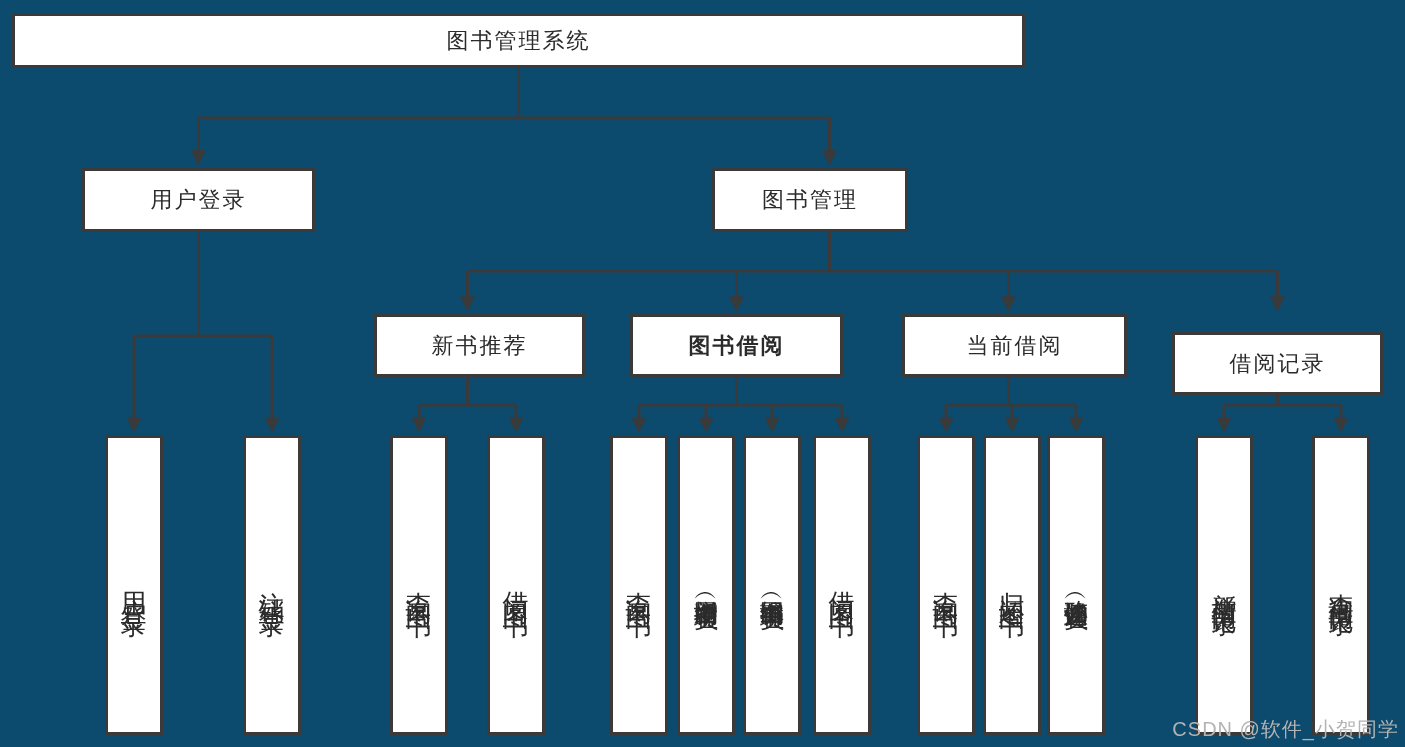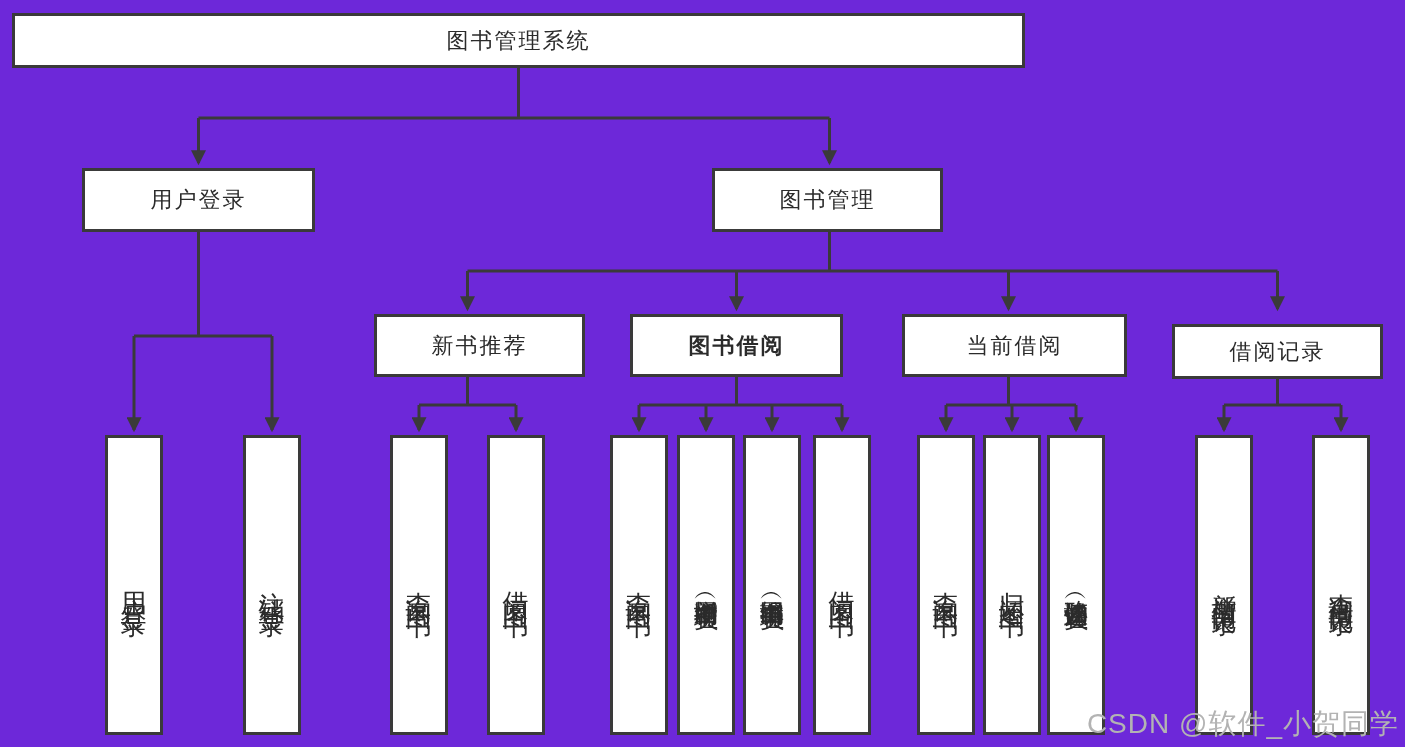--- a/index.html
+++ b/index.html
@@ -9,21 +9,21 @@
   }
   *{margin:0;padding:0;box-sizing:border-box;}
   body{
     background:#ffffff;
     font-family:"Liberation Sans","DejaVu Sans",sans-serif;
   }
   .stage{
     position:relative;
     width:1405px;
     height:747px;
-    background:#6d28d9;
+    background:#0c4a6e;
     overflow:hidden;
   }
   svg.wires{
     position:absolute;
     left:0;top:0;
     width:1405px;height:747px;
     z-index:1;
   }
   .ln{
     stroke:var(--line);
@@ -63,21 +63,21 @@
     color:var(--text);
     line-height:1;
   }
   .vtext.med{ letter-spacing:4px; font-size:25px; }
   .vtext.long{ letter-spacing:1px; font-size:24px; }
   .watermark{
     position:absolute;
     right:6px;
     bottom:4px;
     z-index:5;
-    font-size:28px;
+    font-size:20px;
     color:var(--wm);
     letter-spacing:1px;
     white-space:nowrap;
   }
 </style>
 </head>
 <body>
 
 <div class="stage">
 
@@ -120,34 +120,34 @@
     <path class="ln" marker-end="url(#arw)" d="M1341 405 V430"></path>
   </svg>
 
   <div class="box" style="left:12px;top:13px;width:1013px;height:55px;">
     <span>图书管理系统</span>
   </div>
 
   <div class="box" style="left:82px;top:168px;width:233px;height:64px;">
     <span>用户登录</span>
   </div>
-  <div class="box" style="left:712px;top:168px;width:231px;height:64px;text-align:center;">
+  <div class="box" style="left:712px;top:168px;width:196px;height:64px;text-align:center;">
     <span>图书管理</span>
   </div>
 
   <div class="box" style="left:362px;top:314px;width:211px;height:63px;margin-left:12px;">
     <span>新书推荐</span>
   </div>
   <div class="box" style="left:630px;top:314px;width:213px;height:63px;font-weight:bold;">
     <span>图书借阅</span>
   </div>
   <div class="box" style="left:902px;top:314px;width:225px;height:63px;">
     <span>当前借阅</span>
   </div>
-  <div class="box" style="left:1172px;top:324px;width:211px;height:55px;">
+  <div class="box" style="left:1172px;top:332px;width:211px;height:63px;">
     <span>借阅记录</span>
   </div>
 
   <div class="leaf" style="left:105px;">
     <span class="vtext">用户登录</span>
   </div>
   <div class="leaf" style="left:243px;">
     <span class="vtext">注销登录</span>
   </div>
 

